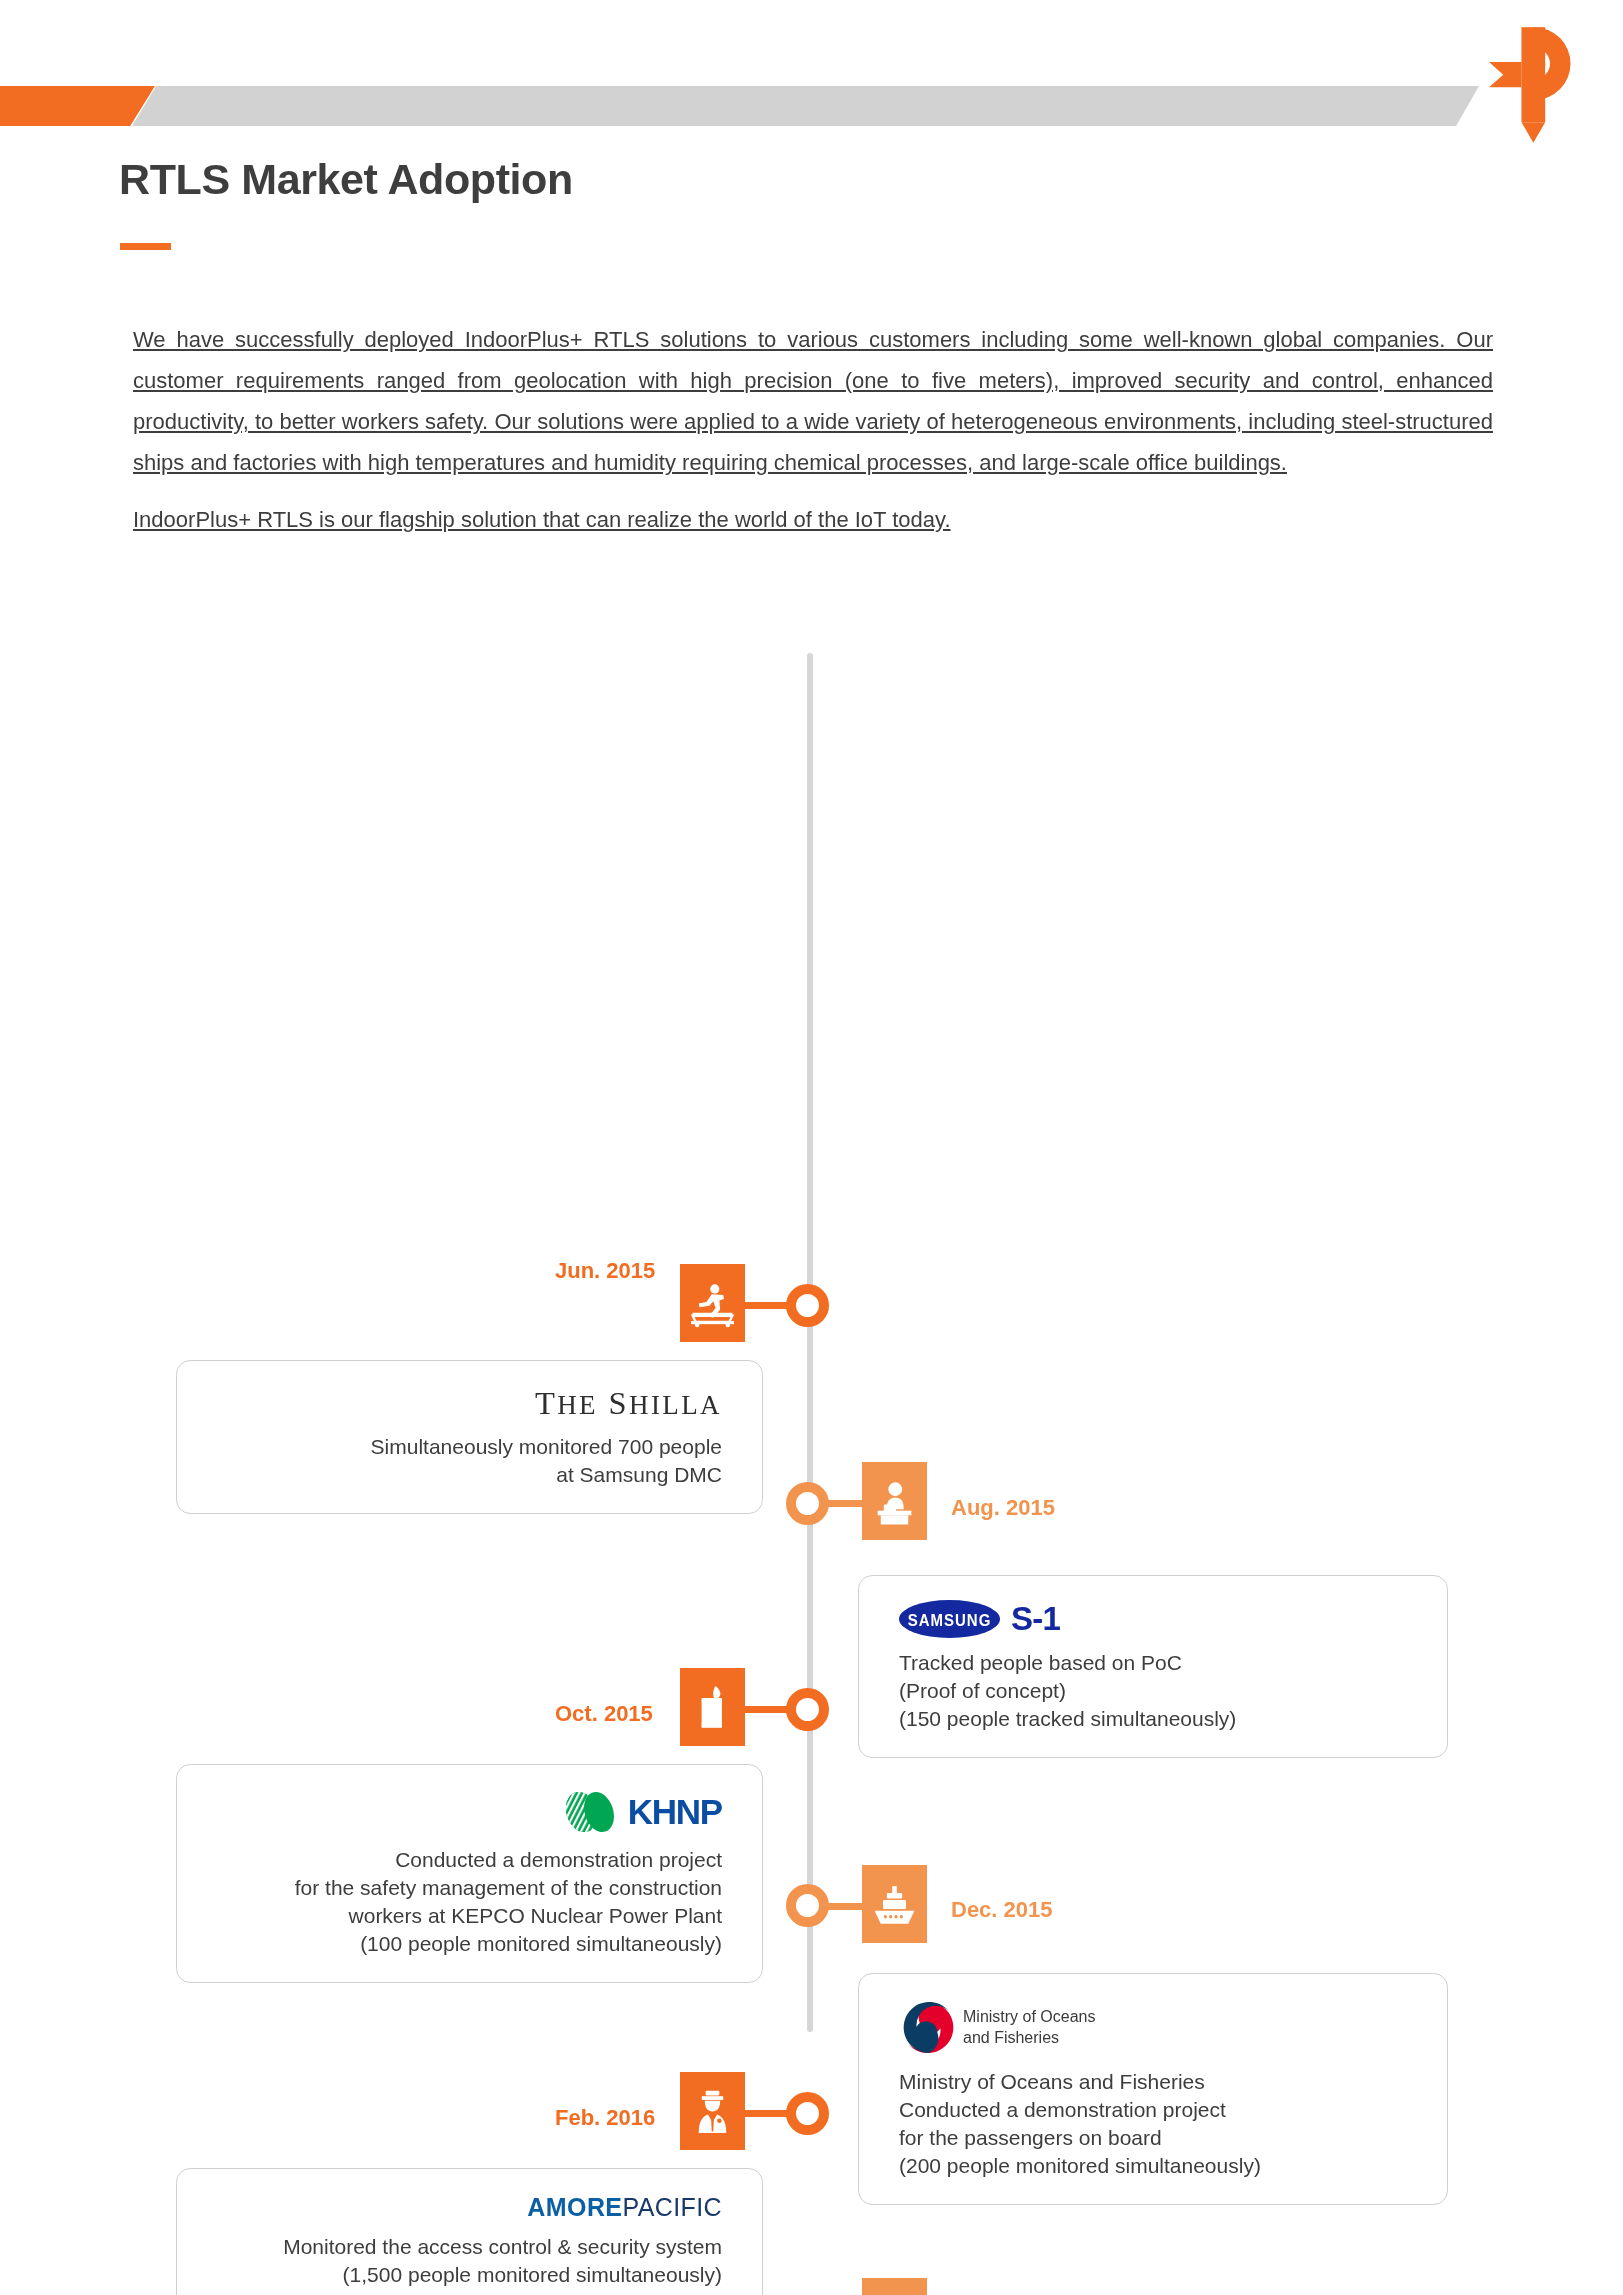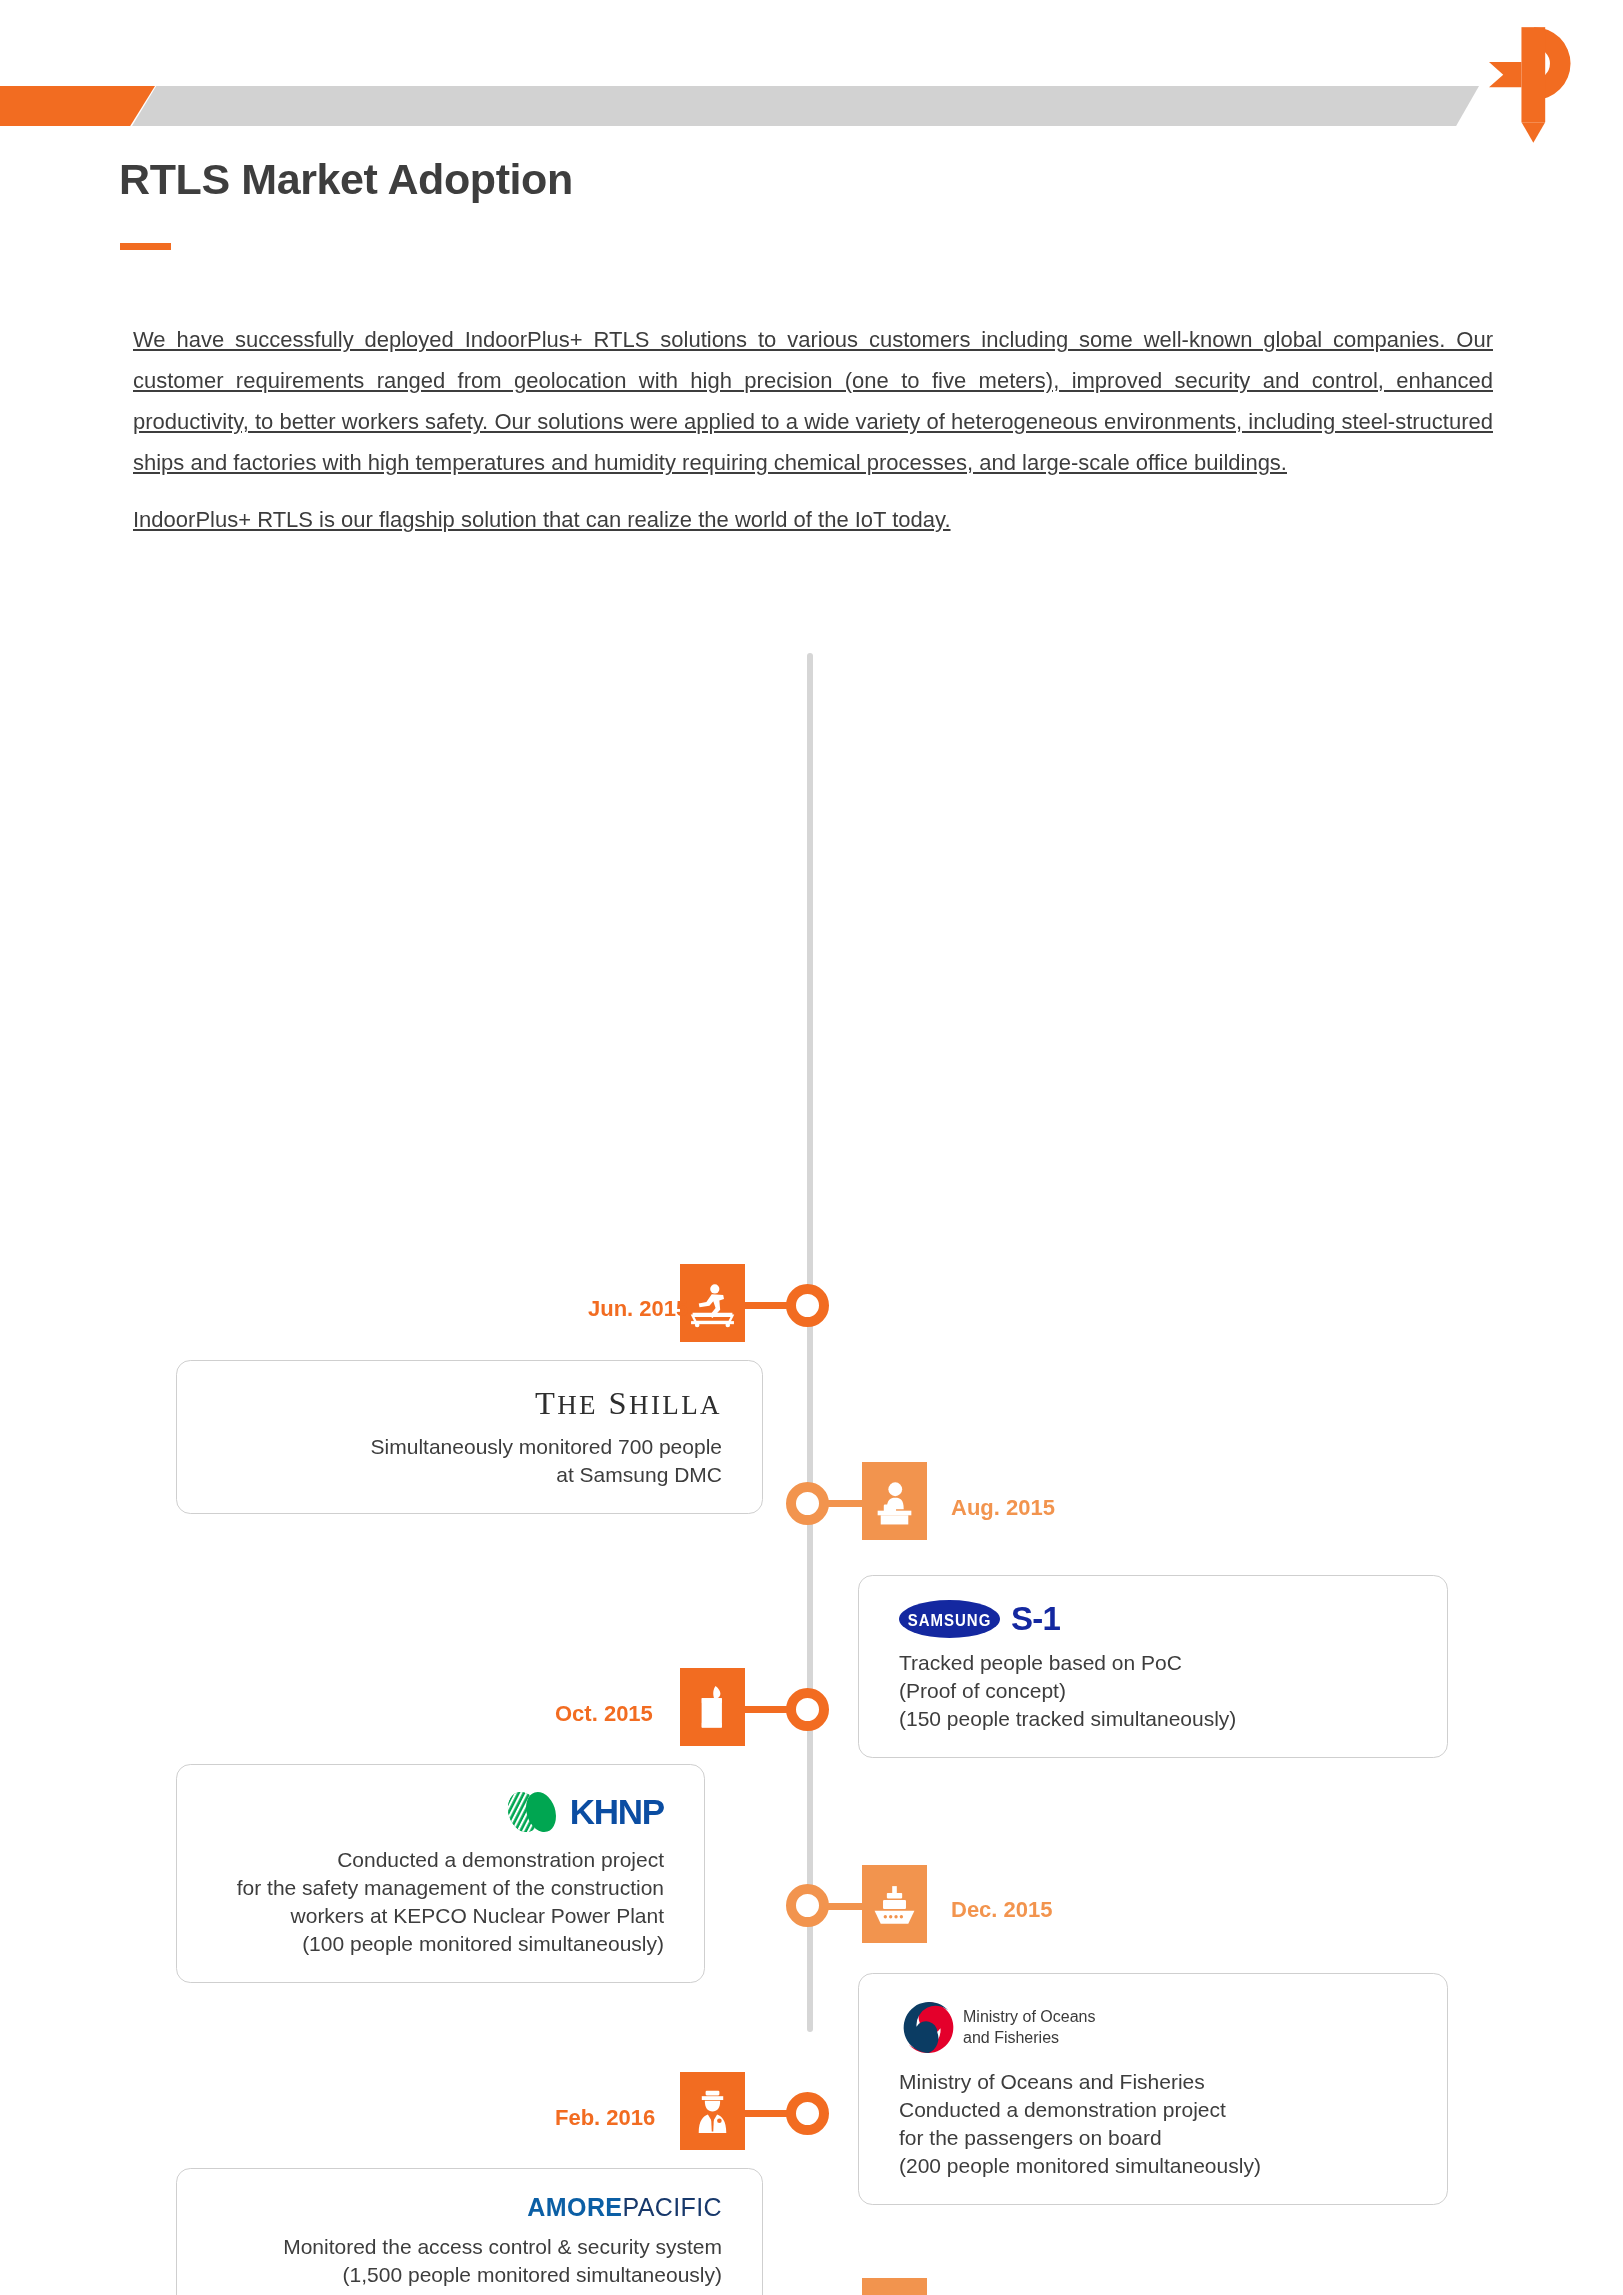--- a/index.html
+++ b/index.html
@@ -164,21 +164,21 @@
       <svg viewBox="0 0 64 64" xmlns="http://www.w3.org/2000/svg">
         <circle cx="35" cy="13" r="6"></circle>
         <path d="M31 20 L24 30 L14 32 L15 37 L28 35 L33 29 L36 38 L28 48 L32 51 L42 40 L41 28 L47 26 L46 21 Z"></path>
         <path d="M6 44 L58 44 L58 48 L6 48 Z"></path>
         <path d="M6 48 L10 56 L54 56 L58 48 Z" fill="none" stroke="#fff" stroke-width="3"></path>
         <rect x="4" y="55" width="56" height="4"></rect>
         <circle cx="12" cy="60" r="3"></circle>
           <circle cx="52" cy="60" r="3"></circle>
       </svg>
     </div>
-    <div class="date-label dark" style="left:555px; top:694px;margin-left:33px;">Jun. 2015</div>
+    <div class="date-label dark" style="left:555px; top:656px;">Jun. 2015</div>
 
     <div class="card right-card" style="left:176px; top:758px; width:587px;">
       <div class="logo-row align-right">
         <span class="shilla-logo"><span class="cap">T</span>HE<span class="cap">&nbsp;S</span>HILLA</span>
       </div>
       <div class="body">Simultaneously monitored 700 people
 at Samsung DMC</div>
     </div>
   </div>
 
@@ -222,21 +222,21 @@
         <rect x="18" y="20" width="26" height="6"></rect>
         <rect x="18" y="52" width="26" height="6"></rect>
         <circle cx="31" cy="38" r="4"></circle>
         <path d="M31 34 L27 27 A9 9 0 0 1 35 27 Z"></path>
         <path d="M27.5 40 L20 44 A9 9 0 0 0 25 50 Z"></path>
         <path d="M34.5 40 L42 44 A9 9 0 0 1 37 50 Z"></path>
       </svg>
     </div>
     <div class="date-label dark" style="left:555px; top:1099px;">Oct. 2015</div>
 
-    <div class="card right-card" style="left:176px; top:1162px; width:529px;">
+    <div class="card right-card" style="left:176px; top:1162px; width:587px;">
       <div class="logo-row align-right">
         <span class="khnp-wrap">
           <svg width="57" height="46" viewBox="0 0 72 58" xmlns="http://www.w3.org/2000/svg">
             <defs>
               <pattern id="khnpStripes" width="6" height="6" patternUnits="userSpaceOnUse" patternTransform="rotate(45)">
                 <rect width="3" height="6" fill="#ffffff"></rect>
                 <rect x="3" width="3" height="6" fill="#00A651"></rect>
               </pattern>
             </defs>
             <ellipse cx="26" cy="29" rx="19" ry="26" fill="#00A651" transform="rotate(-18 26 29)"></ellipse>

